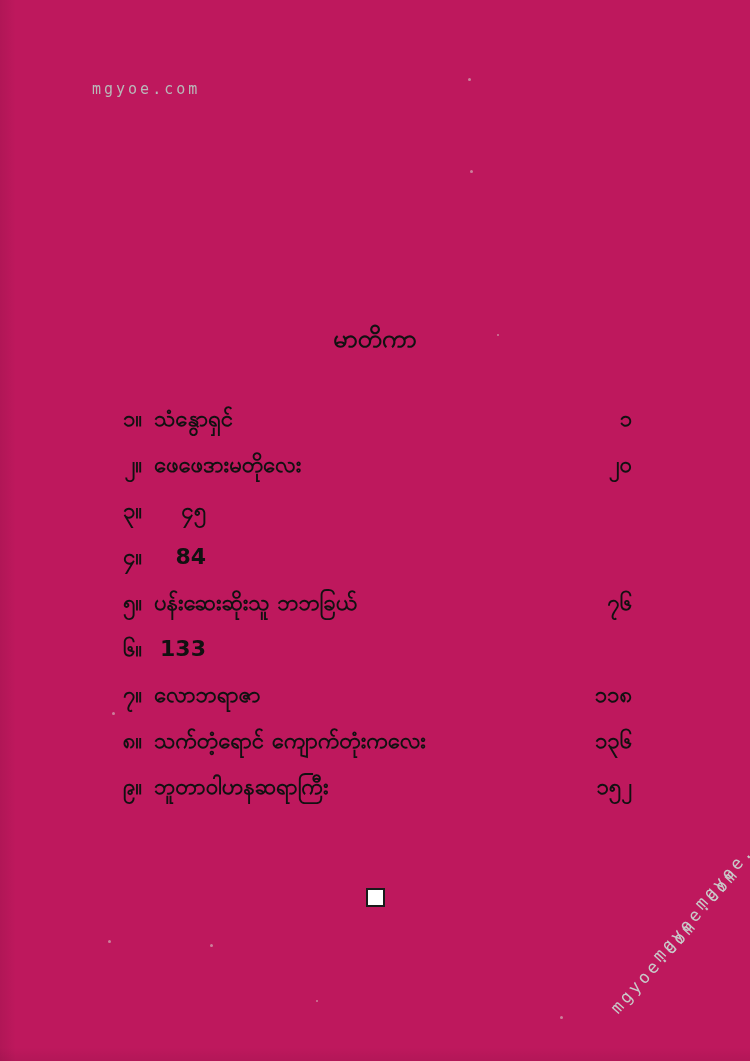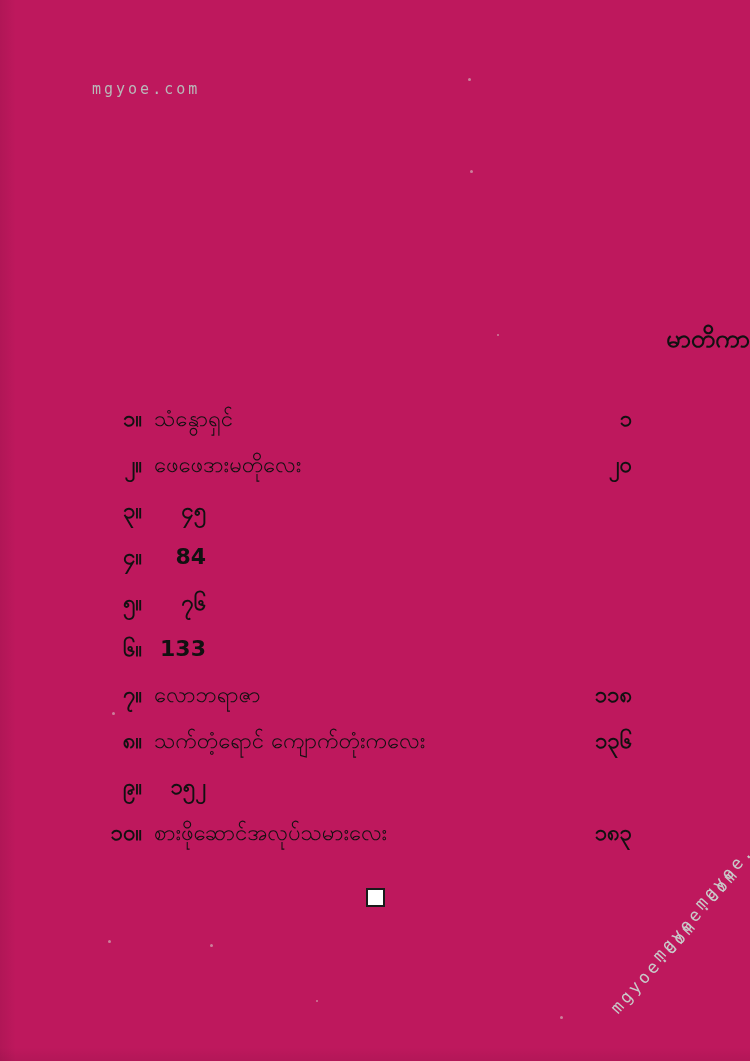--- a/index.html
+++ b/index.html
@@ -51,21 +51,21 @@
   }
   .wm1 { left: 690px; top: 900px; transform: rotate(-48deg); }
   .wm2 { left: 648px; top: 952px; transform: rotate(-48deg); }
   .wm3 { left: 606px; top: 1004px; transform: rotate(-48deg); }
 
   .title {
     position: absolute;
     left: 0;
     right: 0;
     top: 322px;
-    text-align: right;
+    text-align: center;
     font-size: 25px;
     color: #111;
     font-weight: 700;
   }
 
   .toc {
     position: absolute;
     left: 0;
     right: 0;
     top: 404px;
@@ -86,21 +86,21 @@
     color: #111;
     font-weight: 700;
     padding-right: 12px;
     box-sizing: border-box;
   }
 
   .label {
     flex: 1 1 auto;
     font-size: 22px;
     color: #111;
-    font-weight: 400;
+    font-weight: 700;
     white-space: nowrap;
   }
 
   .page-no {
     flex: 0 0 auto;
     font-size: 22px;
     color: #111;
     font-weight: 700;
     text-align: right;
     min-width: 52px;
@@ -171,20 +171,21 @@
       <span class="page-no">၄၅</span>
     </div>
 
     <div class="toc-row">
       <span class="num">၄။</span>
       <span class="page-no">84</span>
     </div>
 
     <div class="toc-row">
       <span class="num">၅။</span>
+      <span class="label">ပန်းဆေးဆိုးသူ ဘဘခြယ်</span>
       <span class="page-no">၇၆</span>
     </div>
 
     <div class="toc-row">
       <span class="num">၆။</span>
       <span class="page-no">133</span>
     </div>
 
     <div class="toc-row">
       <span class="num">၇။</span>
@@ -193,28 +194,24 @@
     </div>
 
     <div class="toc-row">
       <span class="num">၈။</span>
       <span class="label">သက်တံ့ရောင်  ကျောက်တုံးကလေး</span>
       <span class="page-no">၁၃၆</span>
     </div>
 
     <div class="toc-row">
       <span class="num">၉။</span>
+      <span class="label">ဘူတာဝါဟနဆရာကြီး</span>
       <span class="page-no">၁၅၂</span>
     </div>
 
-    <div class="toc-row">
-      <span class="num">၁၀။</span>
-      <span class="label">စားဖိုဆောင်အလုပ်သမားလေး</span>
-      <span class="page-no">၁၈၃</span>
-    </div>
 
   </div>
 
   <div class="end-mark">
     <span class="sq"></span>
   </div>
 
   <div class="watermark-corner wm1">mgyoe.com</div>
   <div class="watermark-corner wm2">mgyoe.com</div>
   <div class="watermark-corner wm3">mgyoe.com</div>

